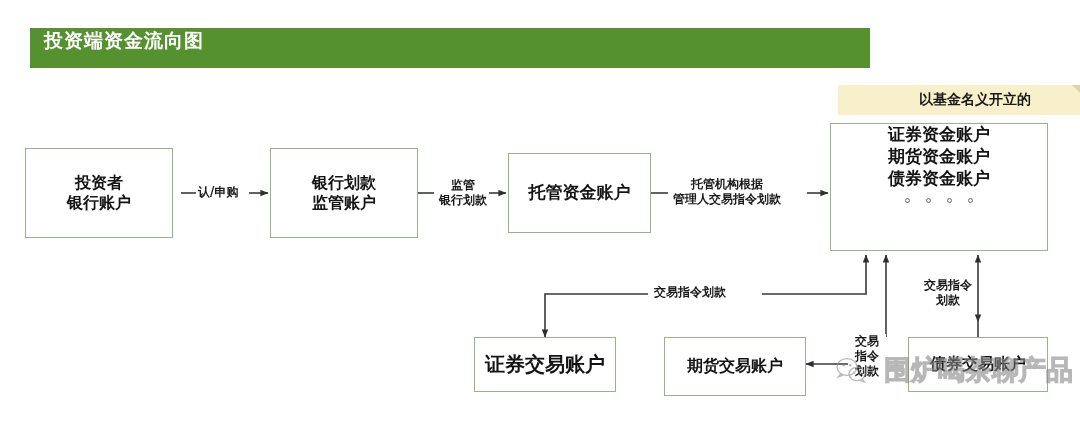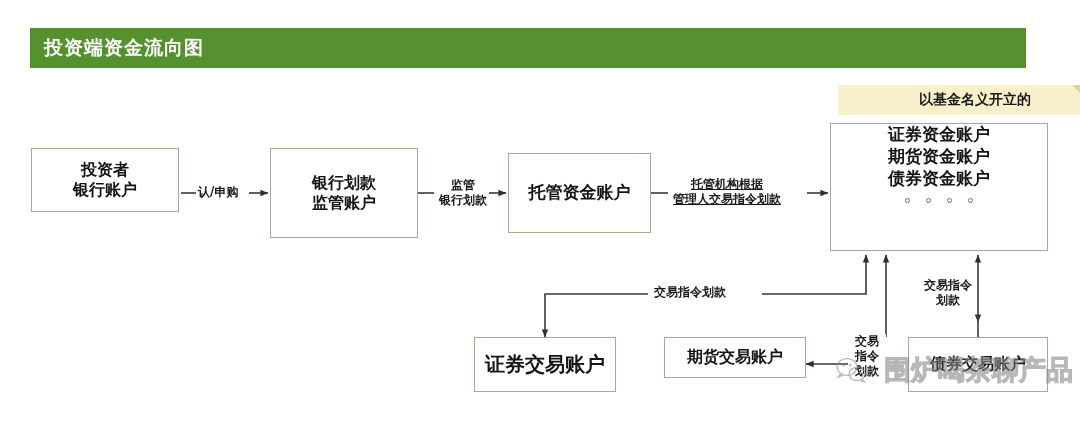--- a/index.html
+++ b/index.html
@@ -21,26 +21,26 @@
     left: 0; top: 0;
     width: 1080px;
     height: 426px;
   }
 
   
   .banner {
     position: absolute;
     left: 30px;
     top: 28px;
-    width: 996px;
+    width: 840px;
     height: 40px;
     background: #55922f;
     box-sizing: border-box;
     display: flex;
-    align-items: center;
+    align-items: flex-start;
   }
   .banner-title {
     color: #ffffff;
     font-size: 19px;
     font-weight: bold;
     letter-spacing: 1px;
     padding-left: 14px;
     white-space: nowrap;
   }
 
@@ -55,26 +55,26 @@
     align-items: center;
     justify-content: center;
     font-weight: bold;
     color: #141414;
     line-height: 1.28;
     text-align: center;
     z-index: 4;
   }
   .node .line { white-space: nowrap; }
 
-  #node-investor     { left: 31px;  top: 148px; width: 148px; height: 64px;  font-size: 16px; }
+  #node-investor     { left: 25px;  top: 148px; width: 148px; height: 90px;  font-size: 16px; }
   #node-distributor  { left: 270px; top: 148px; width: 148px; height: 90px;  font-size: 16px; }
   #node-custody      { left: 508px; top: 153px; width: 143px; height: 80px;  font-size: 17px; }
   #node-fund-accounts{ left: 830px; top: 123px; width: 218px; height: 128px; font-size: 17px; justify-content: flex-start; }
   #node-sec-trade    { left: 474px; top: 337px; width: 142px; height: 55px;  font-size: 20px; }
-  #node-fut-trade    { left: 664px; top: 337px; width: 142px; height: 41px;  font-size: 16px; }
+  #node-fut-trade    { left: 664px; top: 337px; width: 142px; height: 59px;  font-size: 16px; }
   #node-bond-trade   { left: 908px; top: 337px; width: 140px; height: 55px;  font-size: 16px; }
 
   .dots-row {
     display: flex;
     gap: 16px;
     margin-top: 9px;
   }
   .dots-row .dot {
     width: 5px;
     height: 5px;
@@ -124,21 +124,21 @@
     text-align: center;
     white-space: nowrap;
     z-index: 5;
     background: #ffffff;
     padding: 0 2px;
   }
   .edge-label.vert { white-space: normal; width: 34px; }
 
   #lbl-subscribe    { left: 196px; top: 185px; }
   #lbl-bank-transfer{ left: 437px; top: 178px; }
-  #lbl-custody-instr{ left: 671px; top: 177px; text-decoration: underline; }
+  #lbl-custody-instr{ left: 671px; top: 177px; }
   #lbl-trade-instr-1{ left: 652px; top: 285px; }
   #lbl-trade-instr-2{ left: 922px; top: 278px; }
   #lbl-trade-instr-3{ left: 848px; top: 334px; }
 
   
   #wires {
     position: absolute;
     left: 0; top: 0;
     width: 1080px;
     height: 426px;

